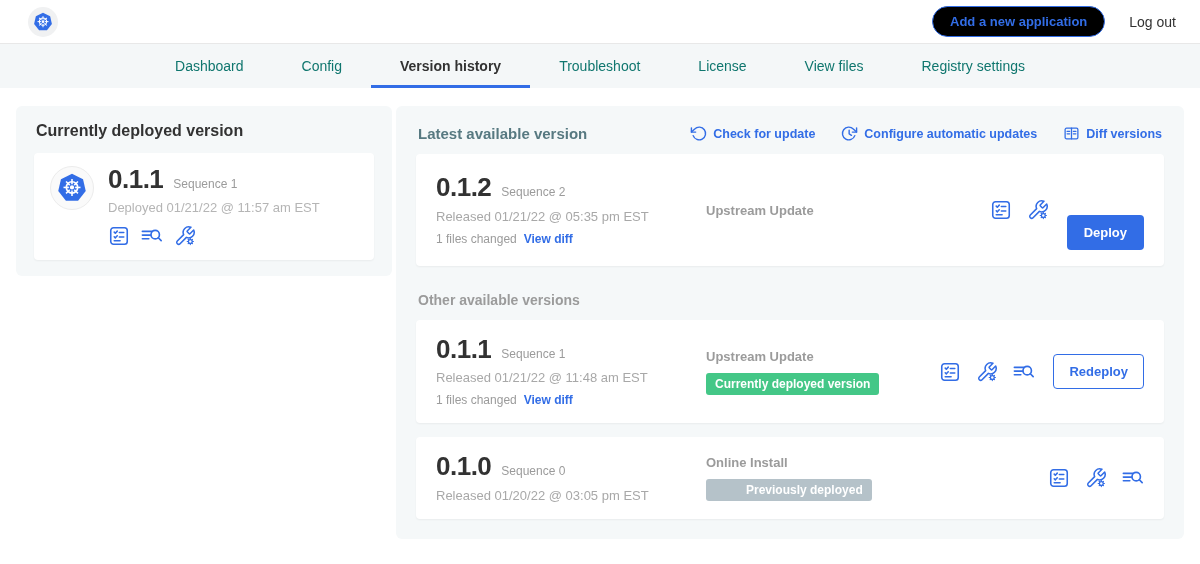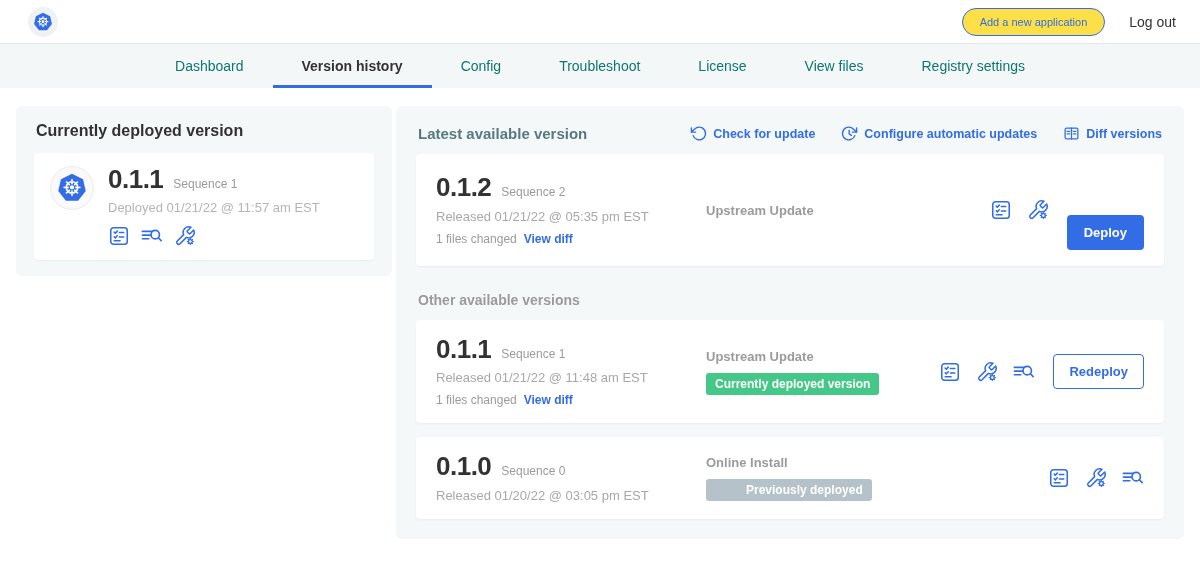--- a/index.html
+++ b/index.html
@@ -7,21 +7,21 @@
   body { font-family: "Liberation Sans", sans-serif; background:#ffffff; color:#323232; }
 
   
   .topnav { height:44px; display:flex; align-items:stretch; background:#fff; border-bottom:1px solid #E8E8E8; padding:0 24px 0 28px; }
   .brand { display:flex; align-items:center; margin-right:20px; }
   .logo-circle { width:30px; height:30px; border-radius:50%; background:#F0F1F2; display:flex; align-items:center; justify-content:center; }
   .topnav-tabs { display:flex; align-items:stretch; }
   .topnav-tab { display:flex; align-items:center; padding:0 14px; font-size:15px; font-weight:600; color:#5A5A5A; border-bottom:3px solid transparent; padding-top:3px; cursor:pointer; }
   .topnav-tab.active { color:#323232; font-weight:700; border-bottom-color:#326DE6; }
   .topnav-right { margin-left:auto; display:flex; align-items:center; gap:24px; }
-  .add-app-btn { border:1.5px solid #326DE6; color:#326DE6; background:#fde047; font-weight:400; font-size:11px; padding:7px 17px; border-radius:16px; cursor:pointer; font-family:inherit; }
+  .add-app-btn { border:1.5px solid #326DE6; color:#326DE6; background:#000000; font-weight:700; font-size:13px; padding:7px 17px; border-radius:16px; cursor:pointer; font-family:inherit; }
   .logout { font-size:14px; font-weight:500; color:#323232; cursor:pointer; }
 
   
   .subnav { height:44px; background:#F4F7F8; display:flex; justify-content:center; align-items:stretch; }
   .subnav-tab { display:flex; align-items:center; padding:3px 29px 0 29px; font-size:14px; font-weight:500; color:#0f766e; border-bottom:3px solid transparent; cursor:pointer; }
   .subnav-tab.active { color:#323232; font-weight:700; border-bottom-color:#326DE6; }
 
   
   .content { display:flex; align-items:flex-start; gap:4px; padding:18px 16px 0 16px; }
   .panel { background:#F5F8F9; border-radius:6px; }
@@ -139,22 +139,22 @@
     </span>
   </div>
   <div class="topnav-right">
     <button class="add-app-btn">Add a new application</button>
     <span class="logout">Log out</span>
   </div>
 </header>
 
 <nav class="subnav">
   <div class="subnav-tab">Dashboard</div>
+  <div class="subnav-tab">Config</div>
   <div class="subnav-tab active">Version history</div>
-  <div class="subnav-tab">Config</div>
   <div class="subnav-tab">Troubleshoot</div>
   <div class="subnav-tab">License</div>
   <div class="subnav-tab">View files</div>
   <div class="subnav-tab">Registry settings</div>
 </nav>
 
 <main class="content">
 
   <section class="panel left-panel">
     <h2>Currently deployed version</h2>

